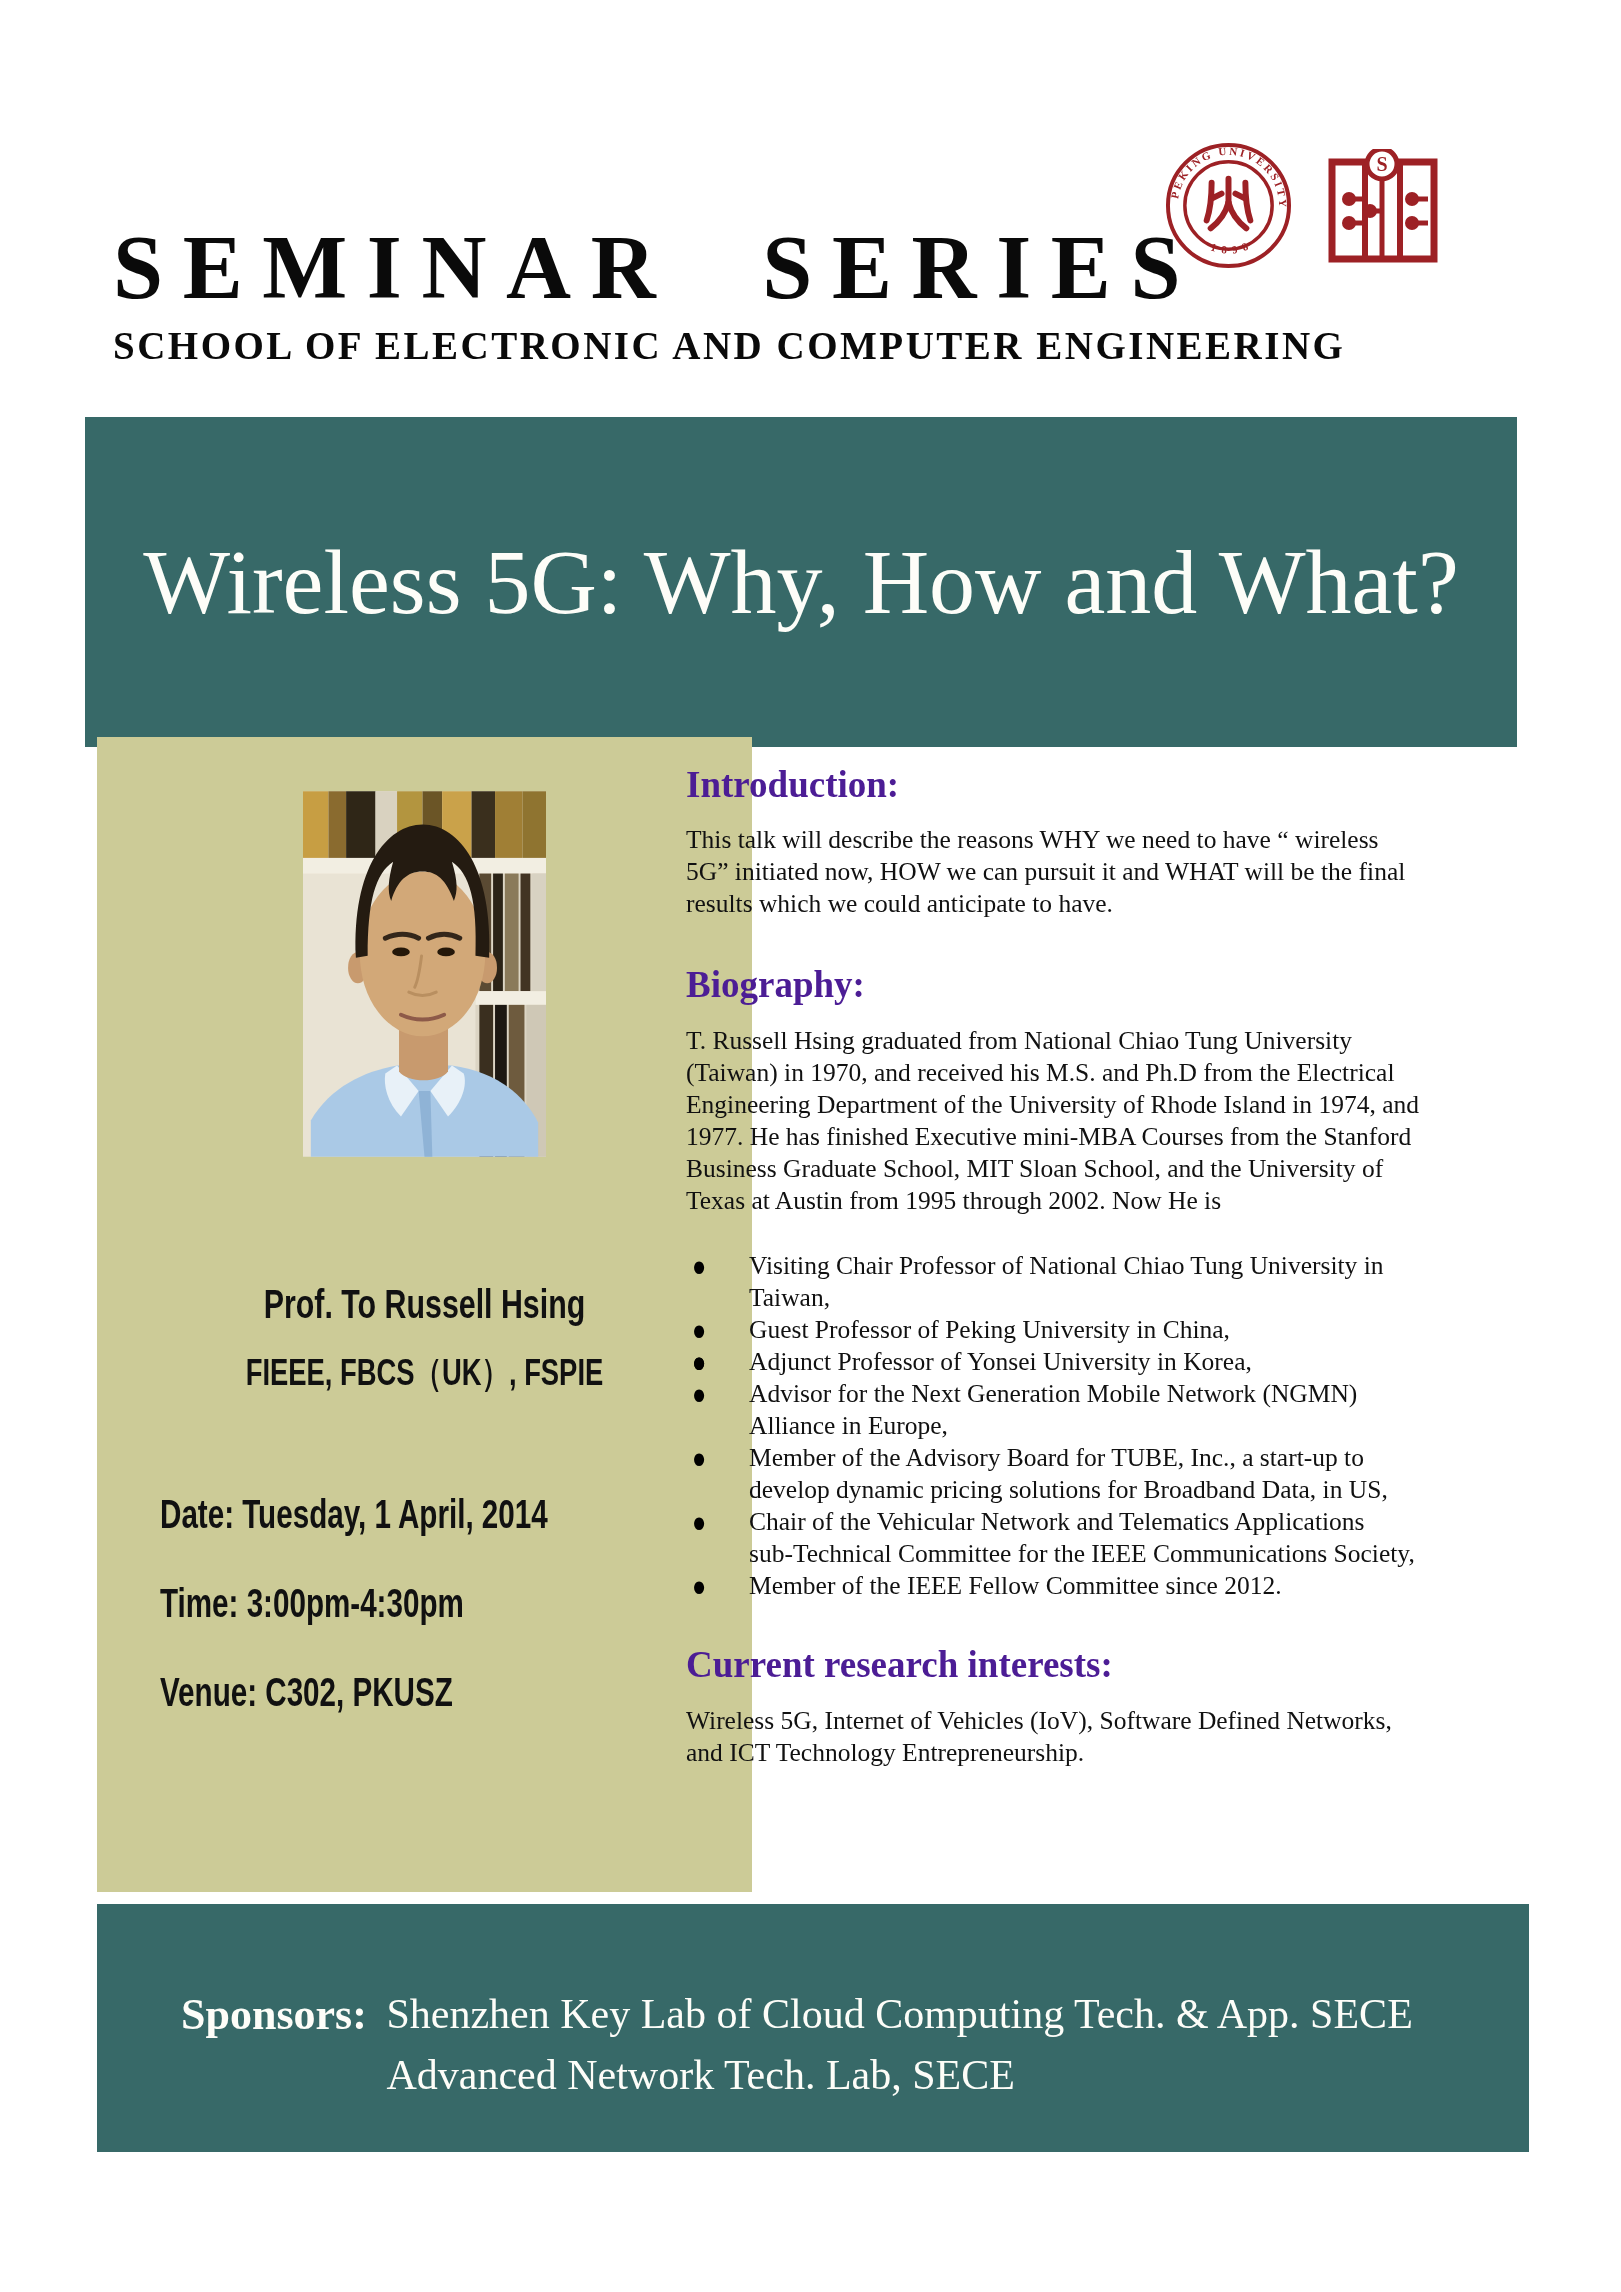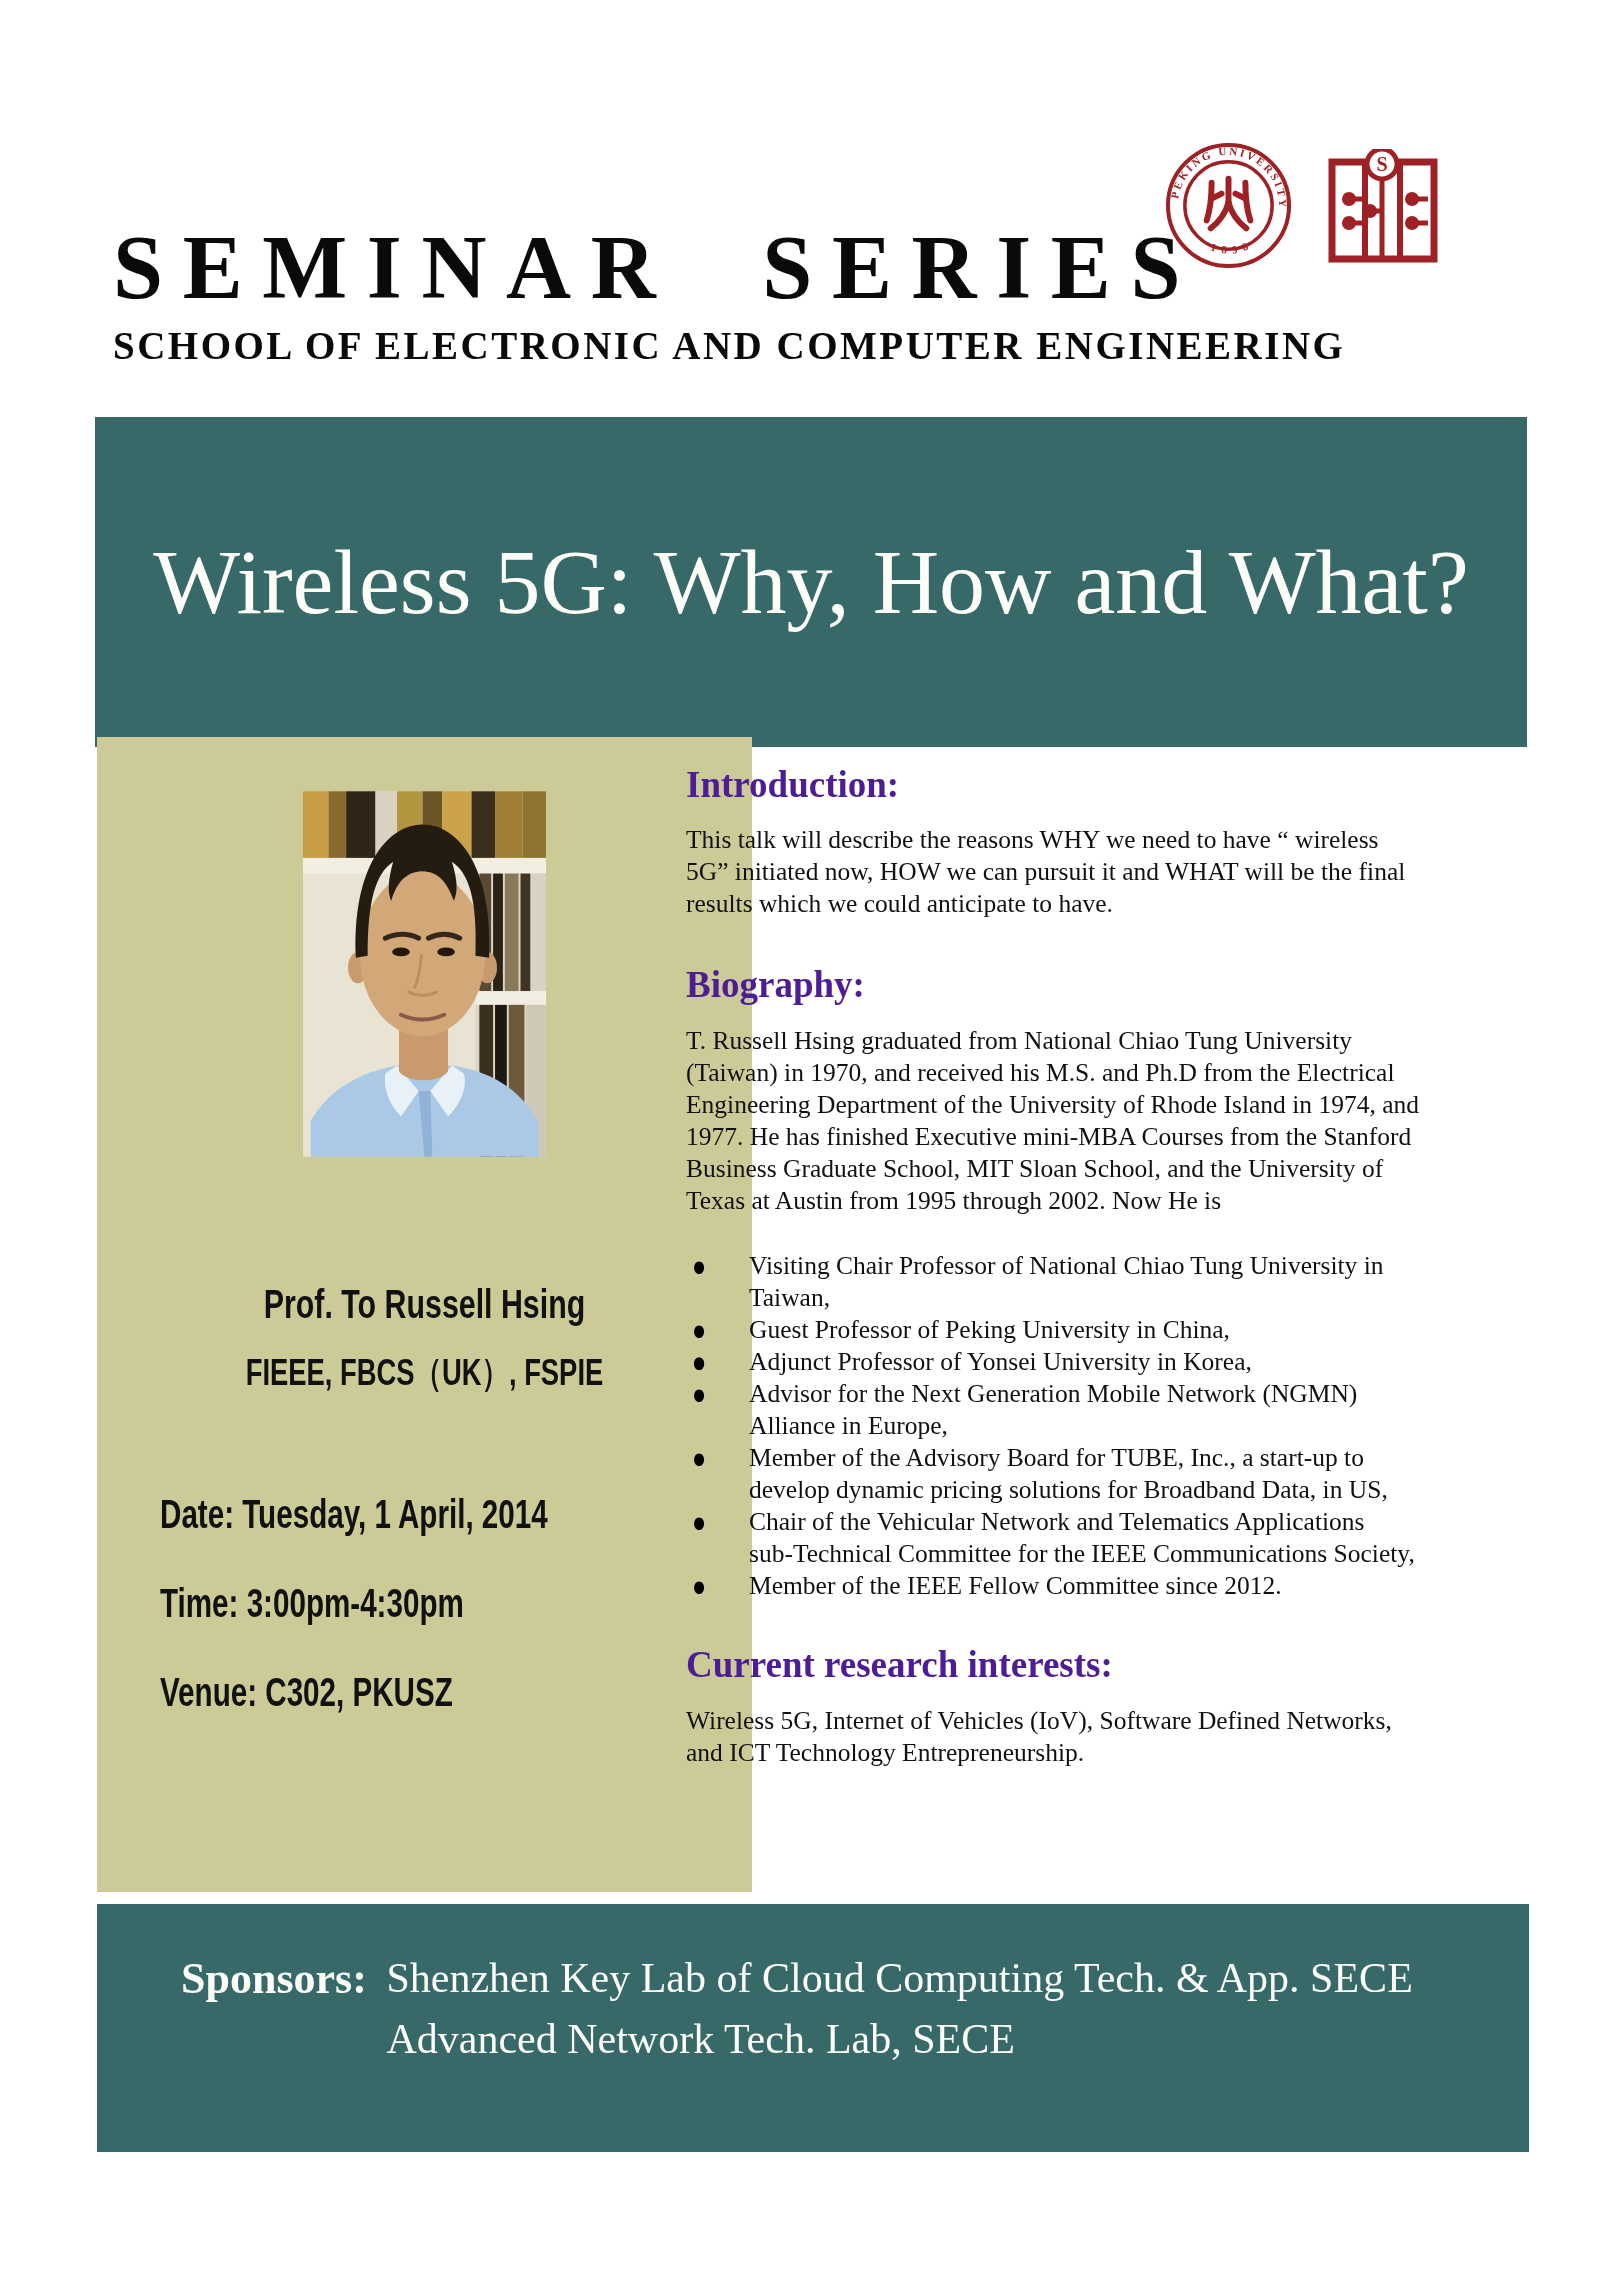--- a/index.html
+++ b/index.html
@@ -17,21 +17,21 @@
   .sub-title {
     margin:13px 0 0 0; font-family:"Liberation Serif", serif; font-weight:bold;
     font-size:39px; line-height:1; letter-spacing:2.5px; color:#0a0a0a;
   }
   .logo { position:absolute; }
   .logo-pku { left:1164px; top:141px; width:129px; height:129px; }
   .logo-ece { left:1325px; top:149px; width:116px; height:116px; }
 
   
   .banner {
-    position:absolute; left:95px; top:417px; width:1432px; height:330px;
+    position:absolute; left:85px; top:417px; width:1432px; height:330px;
     background:#376968; display:flex; align-items:center; justify-content:center;
   }
   .banner h2 {
     margin:0; font-weight:normal; font-family:"Liberation Serif", serif;
     font-size:92px; color:#fdfdf8; line-height:1; white-space:nowrap;
   }
 
   
   .speaker-col {
     position:absolute; left:97px; top:737px; width:655px; height:1155px;
@@ -73,21 +73,21 @@
   }
   .roles li .blt {
     position:absolute; left:5.9px; top:2.9px; font-size:23.5px; line-height:26.5px; color:#000;
     transform:scaleY(1.25); display:inline-block;
   }
 
   
   .sponsors {
     position:absolute; left:97px; top:1904px; width:1432px; height:248px;
     background:#376968; color:#fdfdf8; box-sizing:border-box;
-    display:flex; align-items:flex-start; padding:44px 39px 0 84px;
+    display:flex; align-items:flex-start; padding:80px 39px 0 84px;
     font-family:"Liberation Serif", serif;
   }
   .sp-label { font-weight:bold; font-size:44px; line-height:61px; margin-right:19.6px; white-space:nowrap; }
   .sp-lines { font-size:42px; line-height:61px; }
   .sp-lines div { white-space:nowrap; }
 </style>
 </head>
 <body>
 
 <div class="page">

